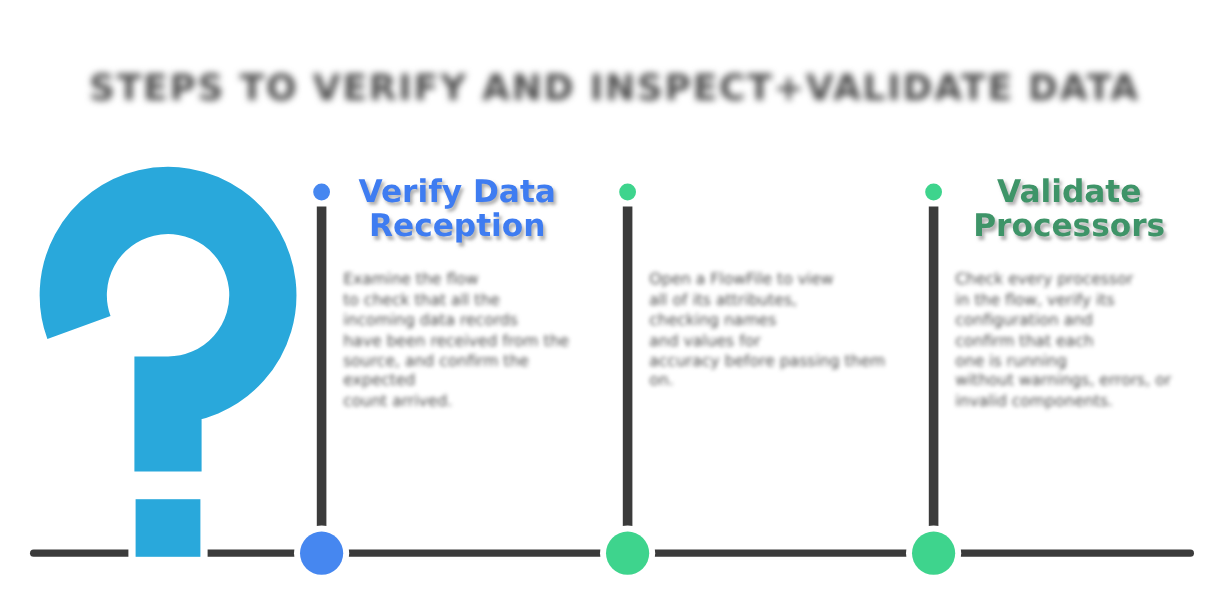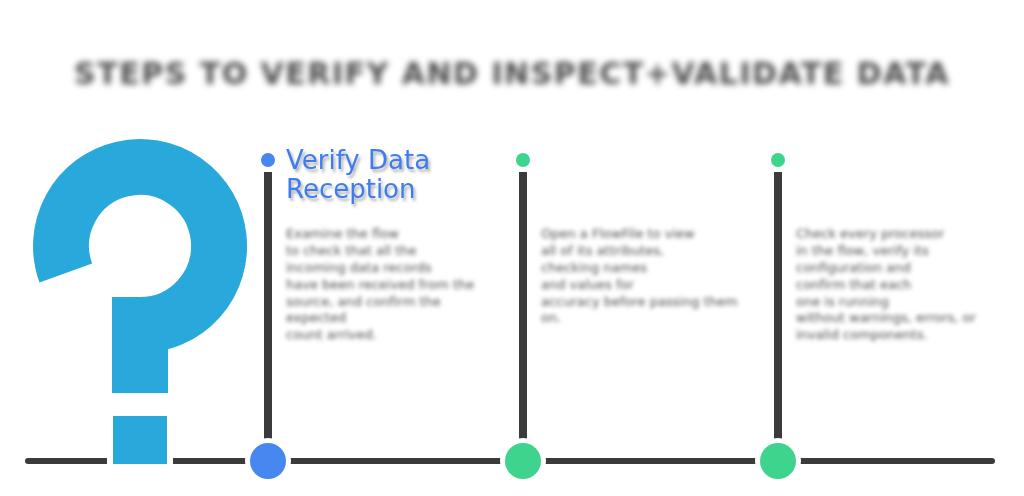--- a/index.html
+++ b/index.html
@@ -36,23 +36,24 @@
   }
   .bottom-dot-halo{
     position:absolute;left:-23px;top:438px;width:46px;height:46px;
     background:#ffffff;border-radius:50%;
   }
   .bottom-dot{
     position:absolute;left:5px;top:5px;width:36px;height:36px;border-radius:50%;
   }
   .col-heading{
     position:absolute;left:18px;top:146px;width:190px;margin:0;
-    font-size:26px;line-height:1.13;font-weight:normal;
+    font-size:26px;line-height:1.13;font-weight:bold;
     filter:blur(0.5px);
     text-shadow:2px 3px 3px rgba(110,110,110,0.55);
+    text-align:center;
   }
   .col-body{
     position:absolute;left:18px;top:226px;width:208px;
     font-size:13px;line-height:1.3;color:#4c4c4c;
     filter:blur(1.9px);
   }
   .col-body div{white-space:nowrap;}
 </style>
 </head>
 <body>
@@ -106,20 +107,21 @@
     <div class="bottom-dot-halo">
       <div class="bottom-dot" style="background: rgb(62, 212, 141);"></div>
     </div>
   </div>
 
   <div class="col col-3">
     <div class="vline"></div>
     <div class="top-dot-halo">
       <div class="top-dot" style="background: rgb(62, 212, 141);"></div>
     </div>
+    <h2 class="col-heading" style="color: rgb(62, 148, 104);">Validate Processors</h2>
     <div class="col-body">
       <div>Check every processor</div>
       <div>in the flow, verify its</div>
       <div>configuration and</div>
       <div>confirm that each</div>
       <div>one is running</div>
       <div>without warnings, errors, or</div>
       <div>invalid components.</div>
     </div>
     <div class="bottom-dot-halo">

